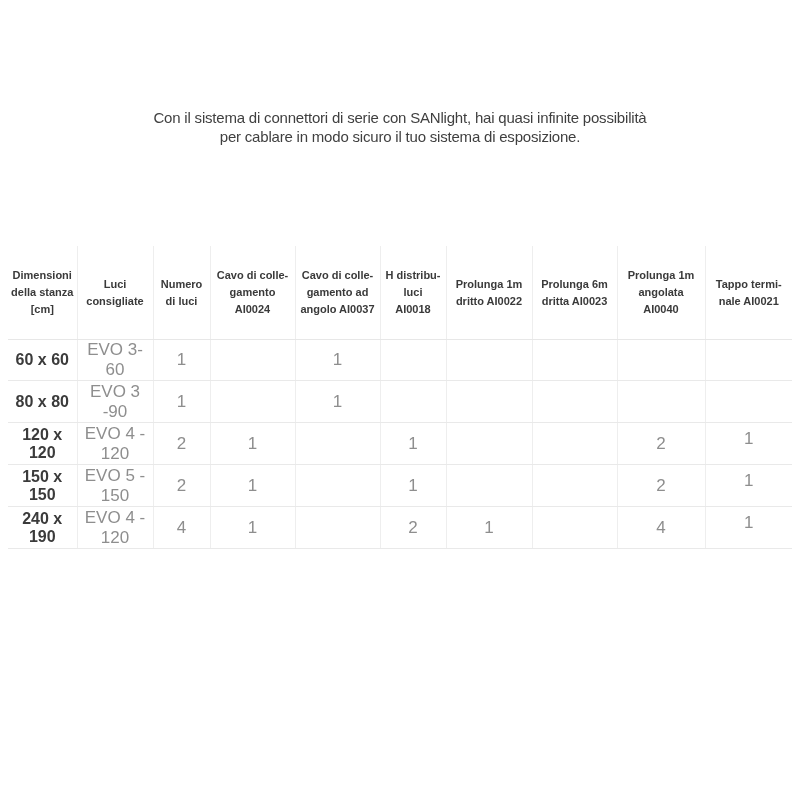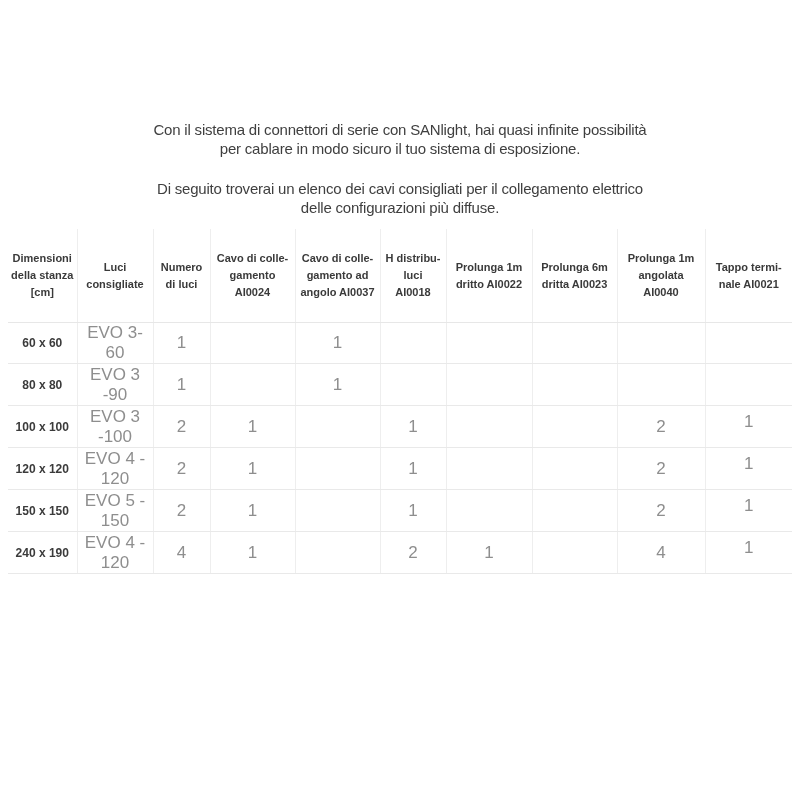--- a/index.html
+++ b/index.html
@@ -5,36 +5,36 @@
   html, body { margin: 0; padding: 0; }
   body {
     width: 800px; height: 800px;
     background: #ffffff;
     font-family: "Liberation Sans", sans-serif;
     position: relative;
     overflow: hidden;
   }
   .intro {
     position: absolute;
-    top: 120px; left: 0; right: 0;
+    top: 108px; left: 0; right: 0;
     text-align: center;
     color: #3f3f3f;
     font-size: 15px;
     line-height: 19px;
     letter-spacing: -0.2px;
   }
   .intro p {
     margin: 0;
     white-space: pre-line;
   }
   .intro p + p { margin-top: 21px; }
 
   table.cables {
     position: absolute;
-    left: 8px; top: 229px;
+    left: 8px; top: 246px;
     width: 784px;
     border-collapse: collapse;
     table-layout: fixed;
   }
   table.cables th, table.cables td {
     padding: 0 3px;
     text-align: center;
     vertical-align: middle;
     overflow: hidden;
   }
@@ -51,37 +51,35 @@
     border-left: 1px solid #eeeeee;
   }
   table.cables tr.row-first td { height: 30px; }
   table.cables td {
     height: 35px;
     font-size: 17px;
     color: #8e8e8e;
     border-bottom: 1px solid #e9e9e9;
   }
   table.cables td.dim {
-    font-size: 12px;
+    font-size: 16px;
     font-weight: 700;
     color: #3b3b3b;
   }
   table.cables td.raised {
     vertical-align: top;
     padding-top: 6px;
   }
 </style>
 </head>
 <body>
 
 <div class="intro">
   <p>Con il sistema di connettori di serie con SANlight, hai quasi infinite possibilità
 per cablare in modo sicuro il tuo sistema di esposizione.</p>
-  <p>Di seguito troverai un elenco dei cavi consigliati per il collegamento elettrico
-delle configurazioni più diffuse.</p>
 </div>
 
 <table class="cables">
   <colgroup>
     <col style="width:69px">
       <col style="width:76px">
       <col style="width:57px">
     <col style="width:85px">
       <col style="width:85px">
       <col style="width:66px">
@@ -138,32 +136,20 @@
       <td>1</td>
       <td></td>
       <td>1</td>
       <td></td>
       <td></td>
       <td></td>
       <td></td>
       <td class="raised"></td>
     </tr>
     <tr>
-      <td class="dim">100 x 100</td>
-      <td>EVO 3 -100</td>
-      <td>2</td>
-      <td>1</td>
-      <td></td>
-      <td>1</td>
-      <td></td>
-      <td></td>
-      <td>2</td>
-      <td class="raised">1</td>
-    </tr>
-    <tr>
       <td class="dim">120 x 120</td>
       <td>EVO 4 - 120</td>
       <td>2</td>
       <td>1</td>
       <td></td>
       <td>1</td>
       <td></td>
       <td></td>
       <td>2</td>
       <td class="raised">1</td>

